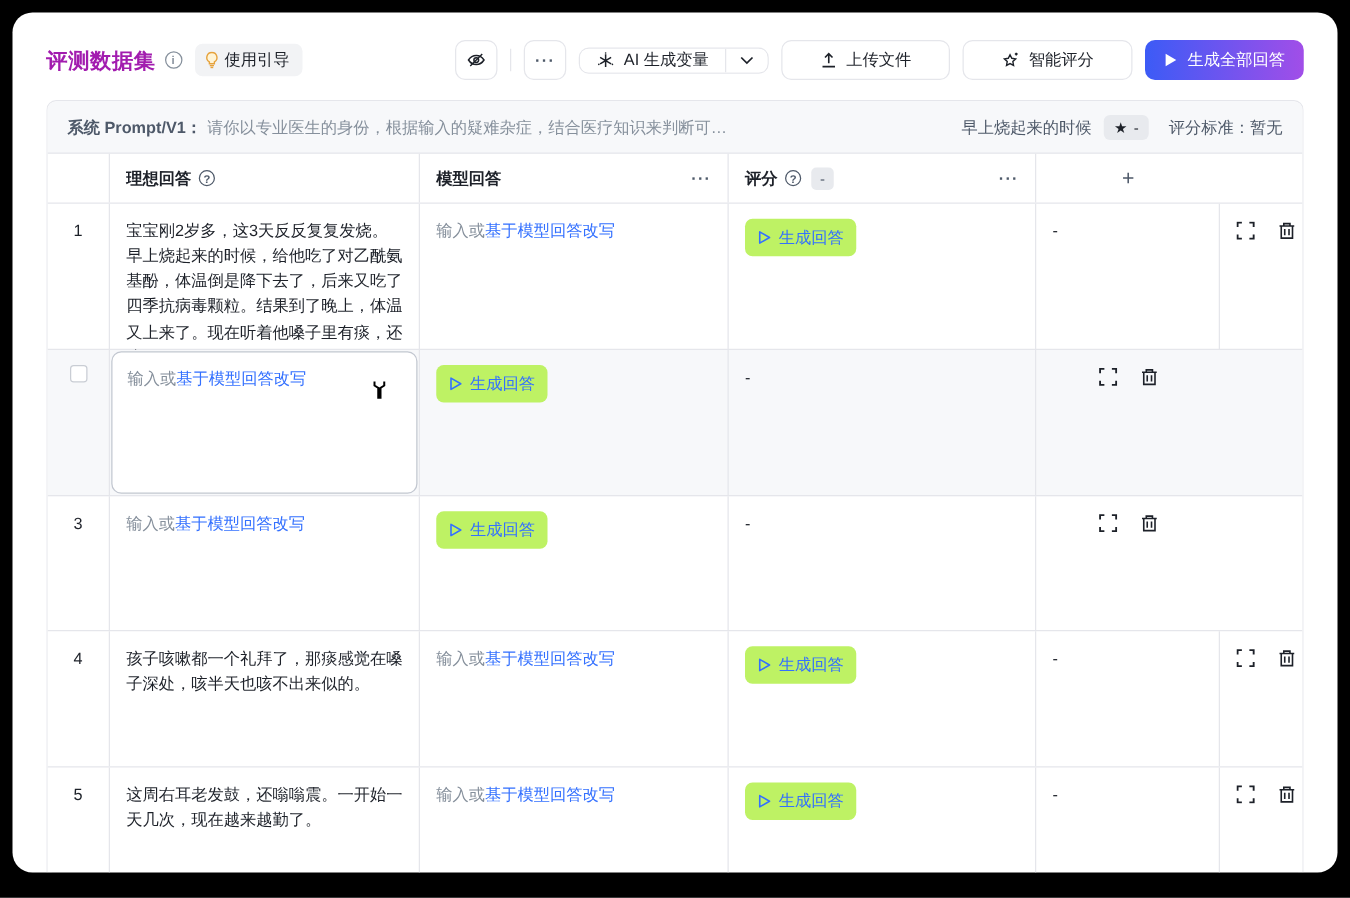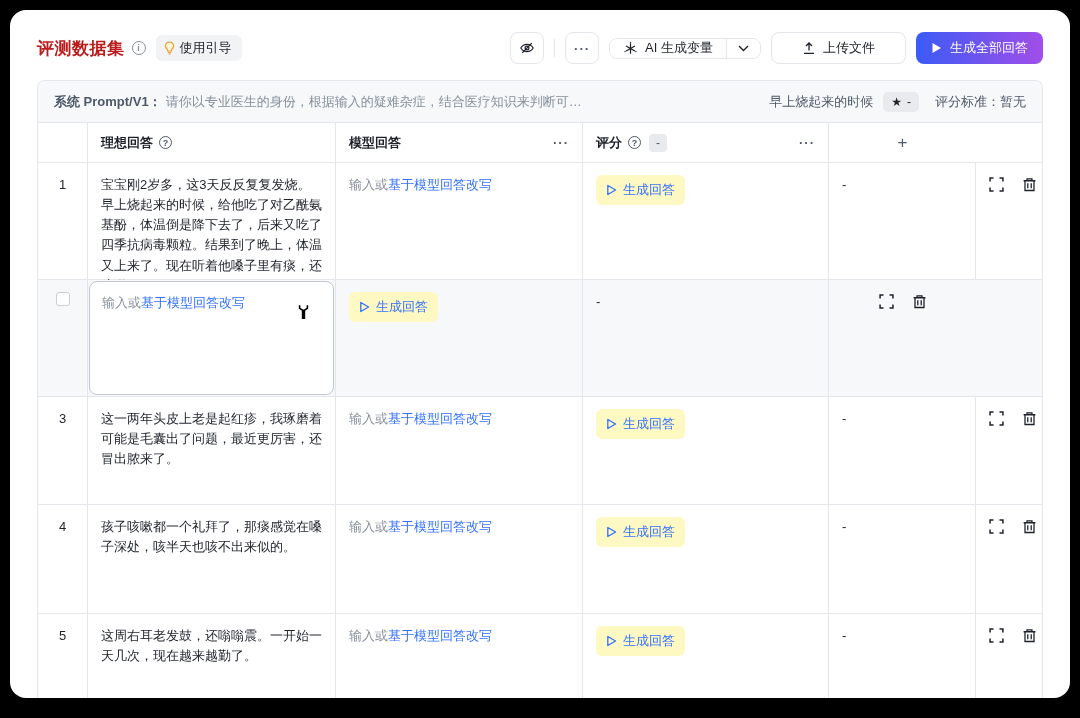--- a/index.html
+++ b/index.html
@@ -1,21 +1,21 @@
 <!DOCTYPE html>
 <html><head>
 <meta charset="utf-8">
 <style>
   * { margin:0; padding:0; box-sizing:border-box; }
   html,body { width:1080px; height:718px; background:#000; font-family:"Liberation Sans","DejaVu Sans",sans-serif; }
   .card { position:absolute; left:10px; top:10px; width:1060px; height:688px; background:#fff; border-radius:16px; overflow:hidden; }
 
   
   .topbar { display:flex; align-items:center; padding:22px 27px 16px 27px; }
-  .page-title { font-size:17px; font-weight:bold; color:#b91c1c; letter-spacing:.5px; }
+  .page-title { font-size:17px; font-weight:bold; color:#a21caf; letter-spacing:.5px; }
   .info-circ { display:inline-flex; align-items:center; justify-content:center; width:14px; height:14px; border:1.2px solid #86909c; border-radius:50%; font-size:9px; color:#86909c; margin-left:7px; font-weight:bold; }
   .guide-badge { display:inline-flex; align-items:center; gap:4px; background:#f2f3f5; border-radius:6px; padding:4px 10px 4px 7px; font-size:13px; color:#1d2129; margin-left:10px; }
   .toolbar { margin-left:auto; display:flex; align-items:center; gap:10px; }
   .tbtn { display:inline-flex; align-items:center; justify-content:center; gap:7px; height:32px; border:1px solid #e5e6eb; border-radius:8px; background:#fff; font-size:13px; color:#1d2129; padding:0 30px; cursor:pointer; }
   .tbtn.square { width:34px; padding:0; }
   .vdivider { width:1px; height:18px; background:#e5e6eb; }
   .split { display:inline-flex; align-items:stretch; border:1px solid #e5e6eb; border-radius:8px; overflow:hidden; height:21px; }
   .split .main { display:inline-flex; align-items:center; gap:7px; padding:0 13px; font-size:13px; color:#1d2129; cursor:pointer; background:#fff; }
   .split .arrow { display:inline-flex; align-items:center; justify-content:center; width:34px; border-left:1px solid #e5e6eb; cursor:pointer; background:#fff; }
   .primary-btn { display:inline-flex; align-items:center; gap:8px; height:32px; padding:0 15px; border:none; border-radius:8px; color:#fff; font-size:13px; cursor:pointer; background:linear-gradient(90deg,#3c5bf6 0%,#a14ee8 100%); }
@@ -43,21 +43,21 @@
   .plus { color:#4e5969; font-size:17px; font-weight:normal; cursor:pointer; }
 
   .trow { border-bottom:1px solid #e5e6eb; position:relative; }
   .trow > div { border-right:1px solid #e5e6eb; padding:12px 13px; font-size:13px; color:#1d2129; line-height:1.55; position:relative; }
   .trow > div:last-child { border-right:none; }
   .trow.hovered { background:#f7f8fa; }
   .cell-num { text-align:center; padding-top:11px; color:#1d2129; }
   .checkbox { width:14px; height:14px; border:1px solid #c9cdd4; border-radius:3px; background:#fff; display:inline-block; cursor:pointer; }
   .ph-prefix { color:#86909c;text-align:right; }
   .ph-link { color:#3370ff; cursor:pointer; }
-  .gen-pill { display:inline-flex; align-items:center; gap:6px; background:#fef9c3; border-radius:6px; padding:5px 10px; color:#3370ff; font-size:13px; cursor:pointer; }
+  .gen-pill { display:inline-flex; align-items:center; gap:6px; background:#bef264; border-radius:6px; padding:5px 10px; color:#3370ff; font-size:13px; cursor:pointer; }
   .cell-score { color:#86909c; }
   .cell-actions { display:flex; justify-content:center; gap:18px; padding-top:14px !important; }
   .icon-btn { cursor:pointer; display:inline-flex; }
   .focus-box { position:absolute; inset:1px; background:#fff; border:1px solid #c2c7d0; border-radius:8px; padding:11px 12px; line-height:1.55; }
   .cursor-glyph { position:absolute; left:205px; top:20px; background:#fff; padding:2px; }
   svg { display:block; }
 </style>
 </head>
 <body>
 
@@ -114,20 +114,29 @@
 
       <button class="tbtn">
         <span>
           <svg width="14" height="14" viewBox="0 0 14 14" fill="none" stroke="#1d2129" stroke-width="1.3">
               <path d="M7 9.5V2M4 5l3-3 3 3M2 12.3h10"></path>
             </svg>
         </span>
         <span>上传文件</span>
       </button>
 
+      <button class="tbtn">
+        <span>
+          <svg width="15" height="15" viewBox="0 0 16 16" fill="none" stroke="#1d2129" stroke-width="1.2">
+              <path d="M7.5 3l1.5 3 3.3.5-2.4 2.3.6 3.3-3-1.6-3 1.6.6-3.3L2.7 6.5 6 6z"></path>
+              <path d="M12.8 1.2v2.4M11.6 2.4H14"></path>
+            </svg>
+        </span>
+        <span>智能评分</span>
+      </button>
 
       <button class="primary-btn">
         <span>
           <svg width="11" height="12" viewBox="0 0 11 12">
               <path d="M1.5 1l8.5 5-8.5 5z" fill="#fff"></path>
             </svg>
         </span>
         <span>生成全部回答</span>
       </button>
     </div>
@@ -233,21 +242,20 @@
         <span class="icon-btn">
             <svg width="15" height="15" viewBox="0 0 14 14" fill="none" stroke="#1d2129" stroke-width="1.2">
               <path d="M1.5 3.5h11M4.7 3.5V1.8h4.6v1.7M2.8 3.5V12.6h8.4V3.5M5.4 5.8v4.6M8.6 5.8v4.6"></path>
             </svg>
           </span>
       </div>
     </div>
 
     <div class="grid-row trow" style="height:108px">
       <div class="cell-num">3</div>
-      <div><span>这一两年头皮上老是起红疹，我琢磨着可能是毛囊出了问题，最近更厉害，还冒出脓来了。</span></div>
       <div>
         <span class="ph-prefix">输入或</span><span class="ph-link">基于模型回答改写</span>
       </div>
       <div>
         <span class="gen-pill">
           <span>
               <svg width="11" height="12" viewBox="0 0 11 12" fill="none" stroke="#3370ff" stroke-width="1.3" stroke-linejoin="round">
                 <path d="M1.8 1.5l7.8 4.5-7.8 4.5z"></path>
               </svg>
             </span>

